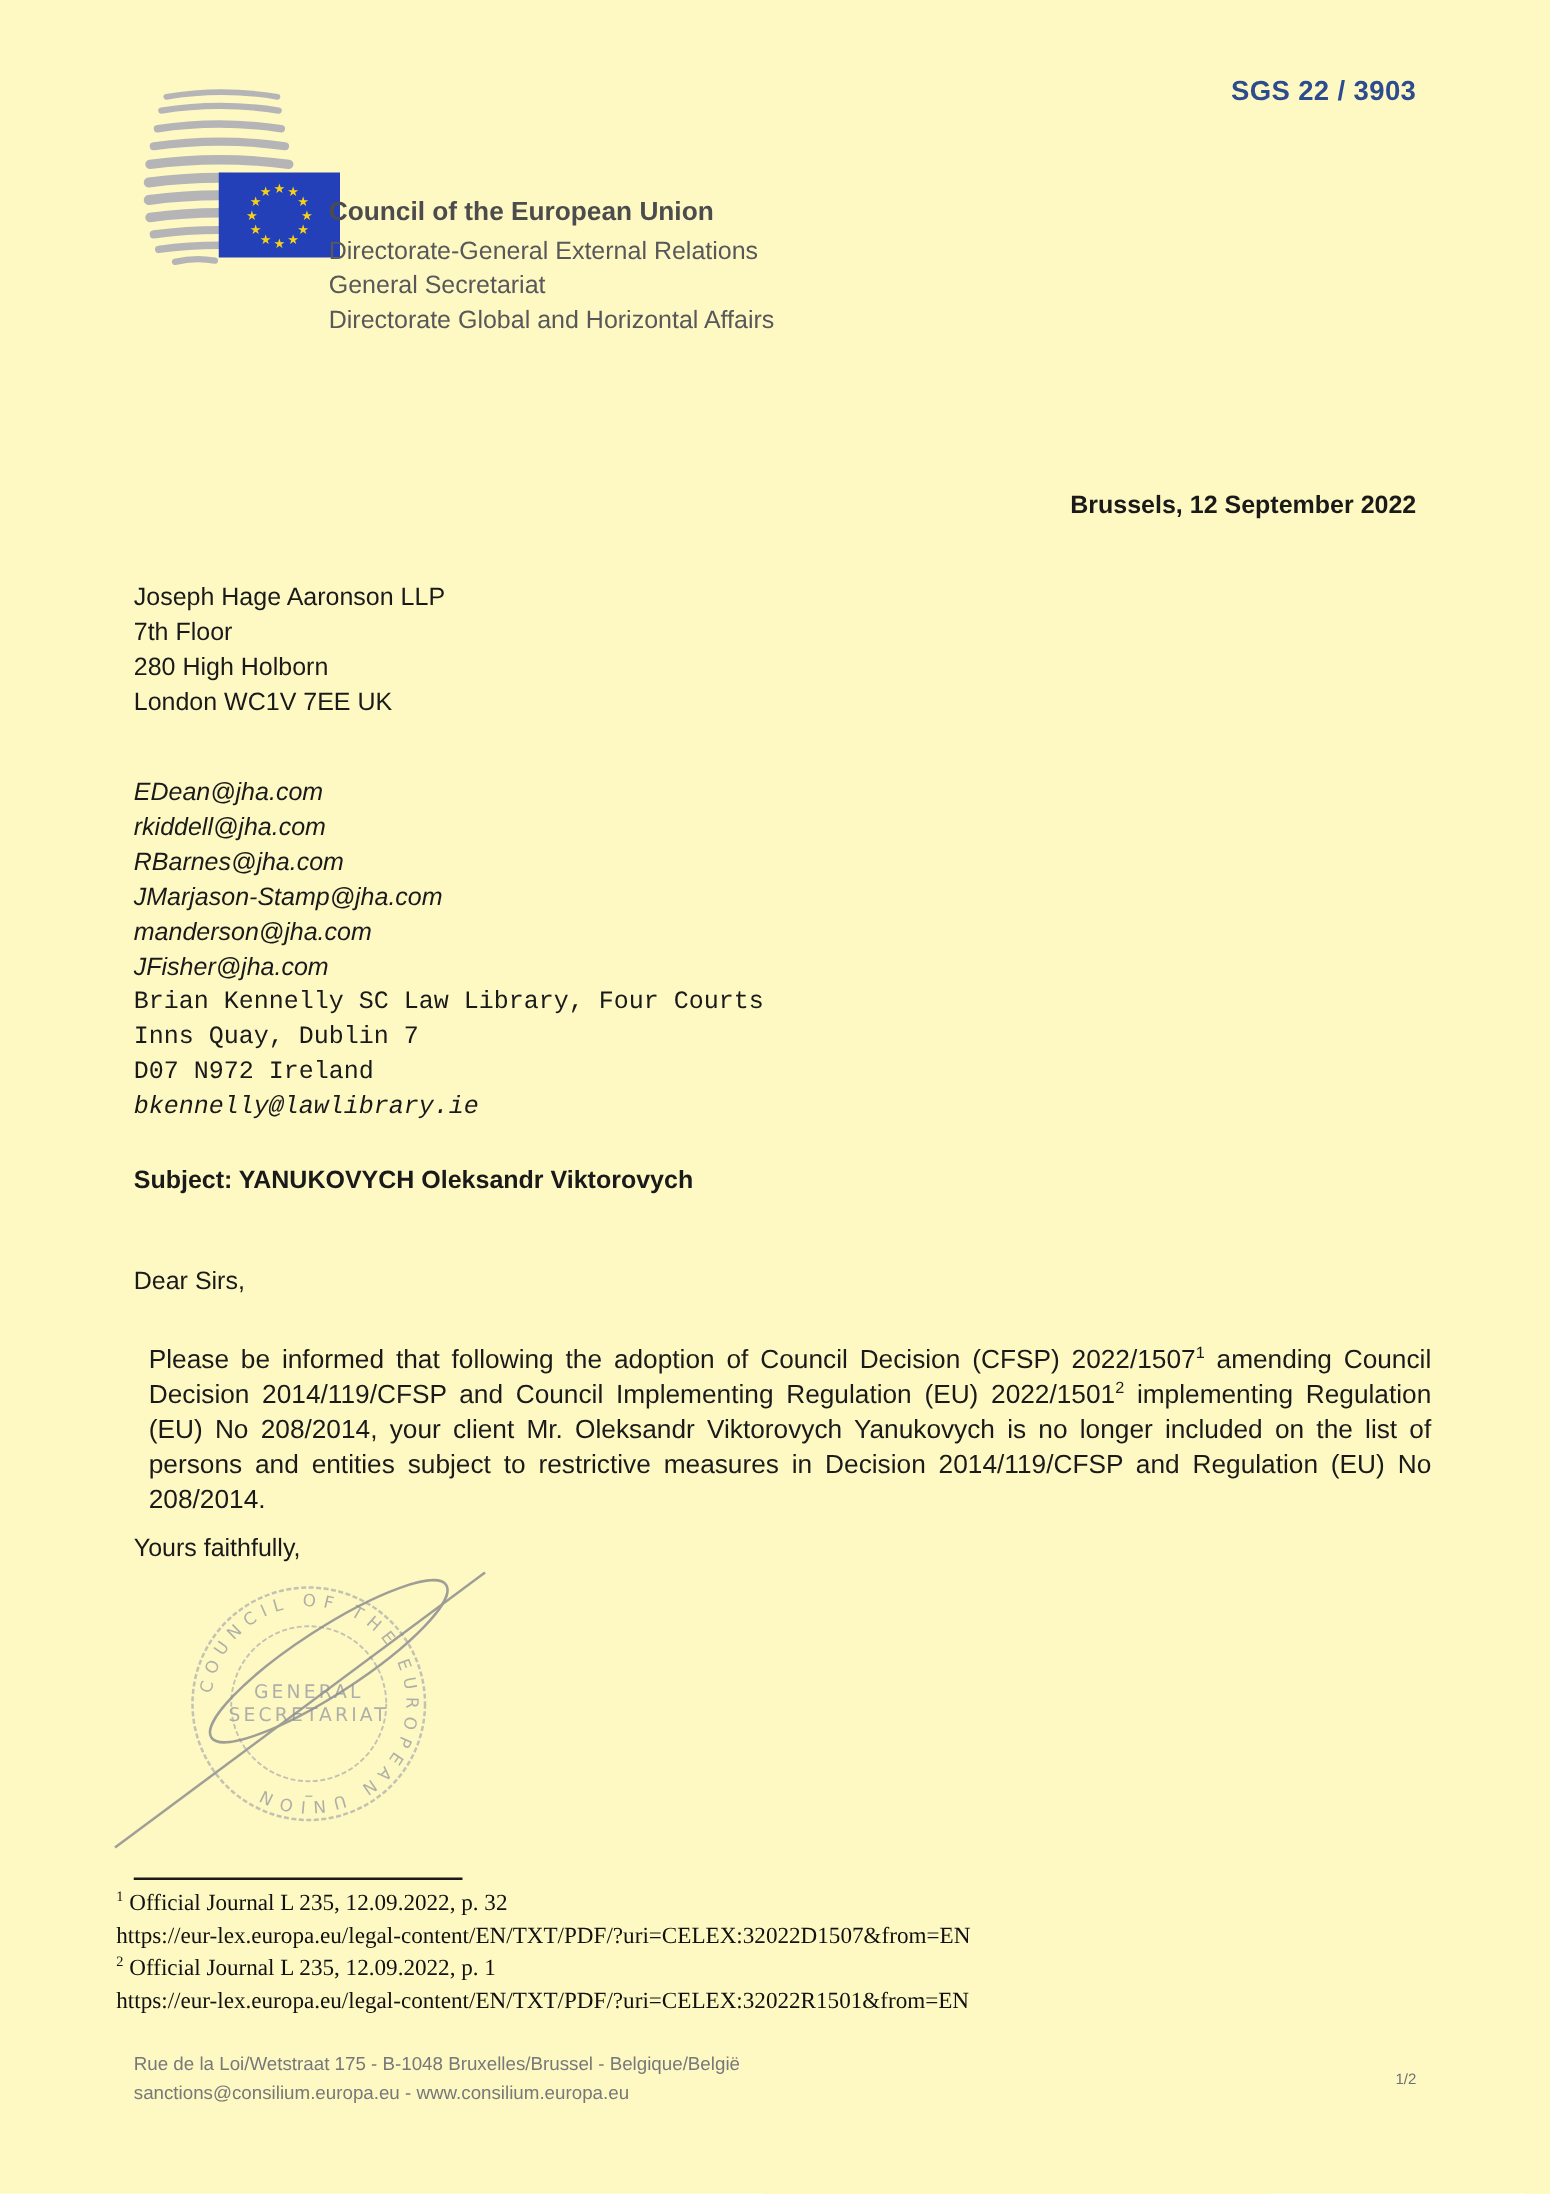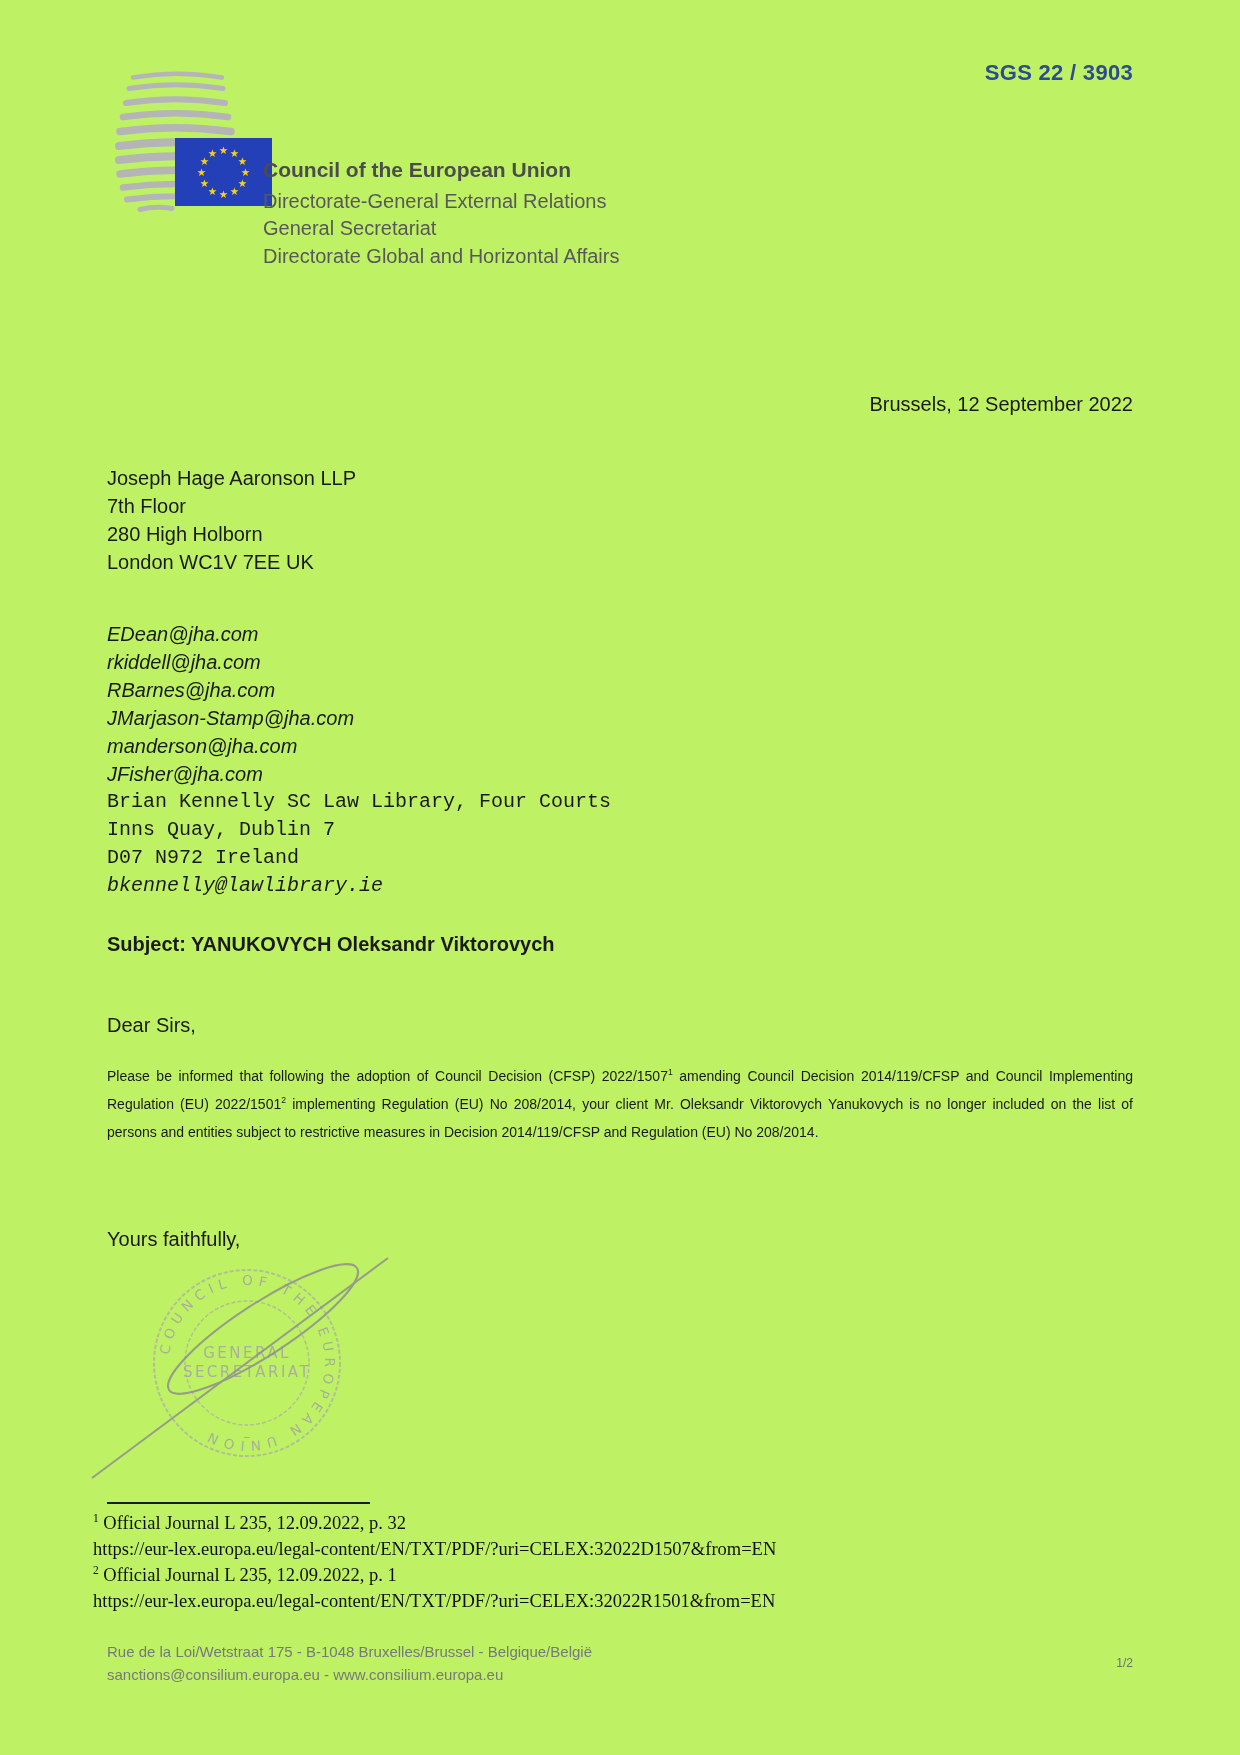--- a/index.html
+++ b/index.html
@@ -1,40 +1,40 @@
 <!DOCTYPE html>
 <html><head>
 <meta charset="utf-8">
 <style>
   html,body{margin:0;padding:0;background:#fff;}
-  .page{position:relative;width:1240px;height:1755px;background:#bef264;
+  .page{position:relative;width:1240px;height:1755px;background:#fef9c3;
         font-family:"Liberation Sans",sans-serif;color:#1a1a1a;overflow:hidden;}
 
   .refnum{position:absolute;top:60px;right:107px;font-size:22px;font-weight:bold;
           color:#2d4c8f;letter-spacing:.3px;}
 
   .logo{position:absolute;left:95px;top:50px;}
 
   .org{position:absolute;left:263px;top:156px;line-height:27.5px;font-size:20px;color:#58585b;}
   .org .org-title{font-size:21px;font-weight:bold;color:#4c4c4e;margin-bottom:4px;}
 
-  .dateline{position:absolute;top:393px;right:107px;font-size:20px;}
+  .dateline{position:absolute;top:393px;right:107px;font-size:20px;font-weight:bold;}
 
   .block{position:absolute;left:107px;font-size:20px;line-height:28px;}
   .addr1{top:464px;}
   .emails{top:620px;font-style:italic;}
   .addr2{top:788px;font-family:Liberation Mono, monospace;}
   .addr2 .em{font-style:italic;}
 
   .subject{position:absolute;left:107px;top:933px;font-size:20px;font-weight:bold;}
 
   .salutation{position:absolute;left:107px;top:1014px;font-size:20px;}
 
-  .para{position:absolute;left:107px;top:1062px;width:1026px;margin:0;
-        font-size:14px;line-height:28px;text-align:justify;}
+  .para{position:absolute;left:107px;top:1062px;width:1026px;margin:12px;
+        font-size:21px;line-height:28px;text-align:justify;}
   .para sup,.fns sup{font-size:.62em;line-height:0;}
 
   .closing{position:absolute;left:107px;top:1228px;font-size:20px;}
 
   .stamp{position:absolute;left:70px;top:1248px;}
 
   .fn-rule{position:absolute;left:107px;top:1502px;width:263px;border-top:2px solid #1a1a1a;}
 
   .fns{position:absolute;left:93px;top:1510px;font-family:"Liberation Serif",serif;
        font-size:18.5px;line-height:26px;color:#111;}

